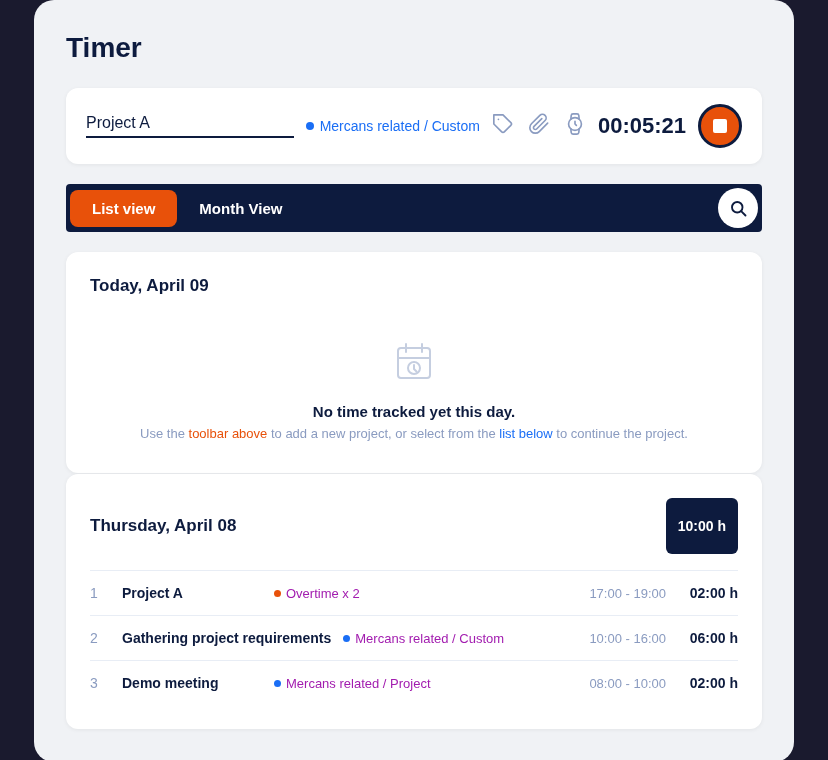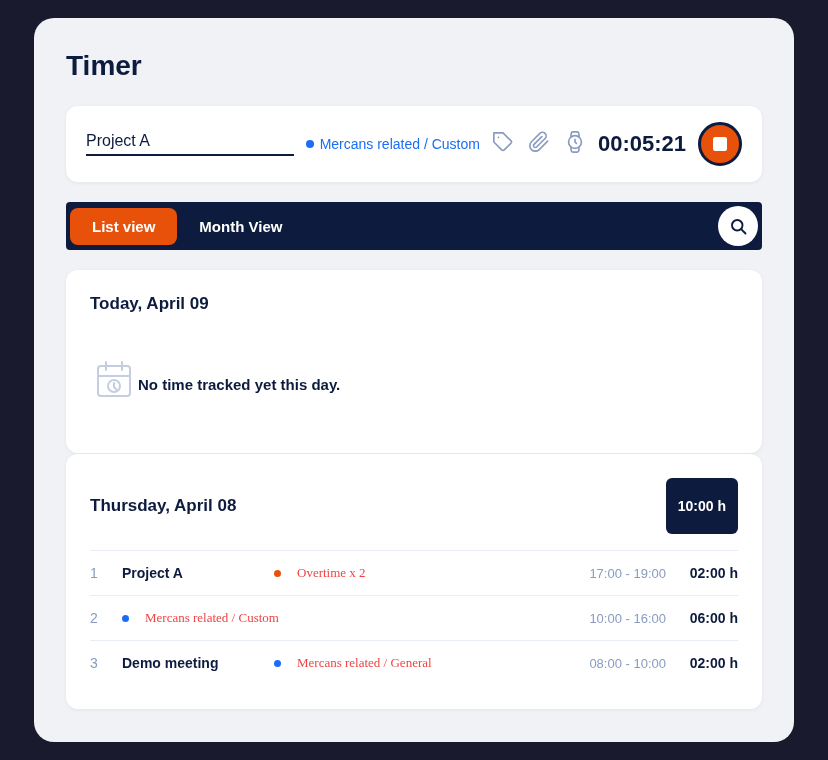--- a/index.html
+++ b/index.html
@@ -149,21 +149,21 @@
       background: #0d1b3e;
       color: #fff;
       border-radius: 6px;
       padding: 20px 12px;
       font-size: 14px;
       font-weight: 600;
     }
     
     .empty-state {
       display: flex;
-      flex-direction: row;
+      flex-direction: column;
       align-items: center;
       padding: 24px 0 8px;
     }
     .empty-icon {
       font-size: 36px;
       margin-bottom: 10px;
       color: #c5cee0;
     }
     .empty-title {
       font-size: 15px;
@@ -198,24 +198,23 @@
     }
     .entry-name {
       font-size: 14px;
       font-weight: 600;
       color: #0d1b3e;
       min-width: 140px;
     }
     .entry-tag {
       display: flex;
       align-items: center;
-      gap: 16px;
+      gap: 5px;
       font-size: 13px;
-      color: #ef4444;
-      font-family: Liberation Serif, serif;
+      color: #a21caf;
     }
     .entry-tag .dot {
       width: 7px;
       height: 7px;
       border-radius: 50%;
       flex-shrink: 0;
     }
     .dot-blue { background: #1a6ef5; }
     .dot-orange { background: #e8510a; }
     .entry-spacer { flex: 1; }
@@ -296,20 +295,23 @@
       <div class="empty-icon">
         <svg width="48" height="48" viewBox="0 0 48 48" fill="none" stroke="#c5cee0" stroke-width="2" stroke-linecap="round" stroke-linejoin="round">
           <rect x="8" y="12" width="32" height="30" rx="3"></rect>
           <path d="M16 8v8M32 8v8"></path>
           <line x1="8" y1="22" x2="40" y2="22"></line>
           <circle cx="24" cy="32" r="6"></circle>
           <path d="M24 29v4l2.5 2.5"></path>
         </svg>
       </div>
       <div class="empty-title">No time tracked yet this day.</div>
+      <div class="empty-subtitle">
+        <span>Use the </span><span class="link">toolbar above</span><span> to add a new project, or select from the </span><span class="link2">list below</span><span> to continue the project.</span>
+      </div>
     </div>
   </div>
 
   <div class="section-card">
     <div class="section-header">
       <span class="section-title">Thursday, April 08</span>
       <span class="section-total">10:00 h</span>
     </div>
     <div id="entry-list">
         <div class="entry-row">
@@ -318,34 +320,35 @@
     <div class="entry-tag">
       <span class="dot dot-orange"></span>
       <span>Overtime x 2</span>
     </div>
     <div class="entry-spacer"></div>
     <span class="entry-time">17:00 - 19:00</span>
     <span class="entry-duration">02:00 h</span>
   </div>
         <div class="entry-row">
     <span class="entry-num">2</span>
+    <span class="entry-name">Gathering project requirements</span>
     <div class="entry-tag">
       <span class="dot dot-blue"></span>
       <span>Mercans related / Custom</span>
     </div>
     <div class="entry-spacer"></div>
     <span class="entry-time">10:00 - 16:00</span>
     <span class="entry-duration">06:00 h</span>
   </div>
         <div class="entry-row">
     <span class="entry-num">3</span>
     <span class="entry-name">Demo meeting</span>
     <div class="entry-tag">
       <span class="dot dot-blue"></span>
-      <span>Mercans related / General</span>
+      <span>Mercans related / Project</span>
     </div>
     <div class="entry-spacer"></div>
     <span class="entry-time">08:00 - 10:00</span>
     <span class="entry-duration">02:00 h</span>
   </div>
       </div>
   </div>
 </div>
 
 </body></html>

